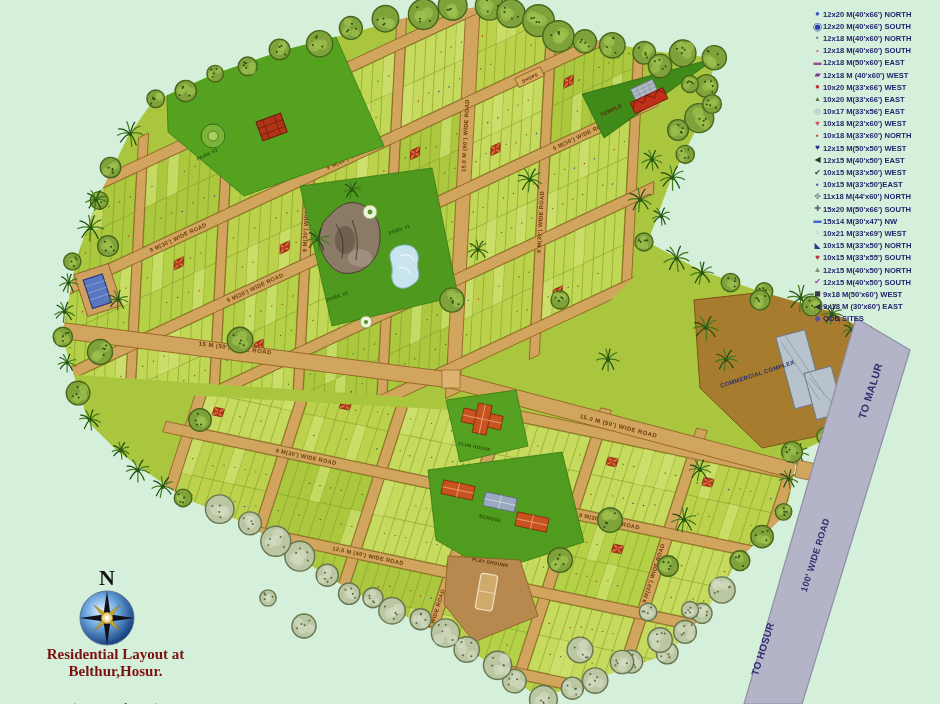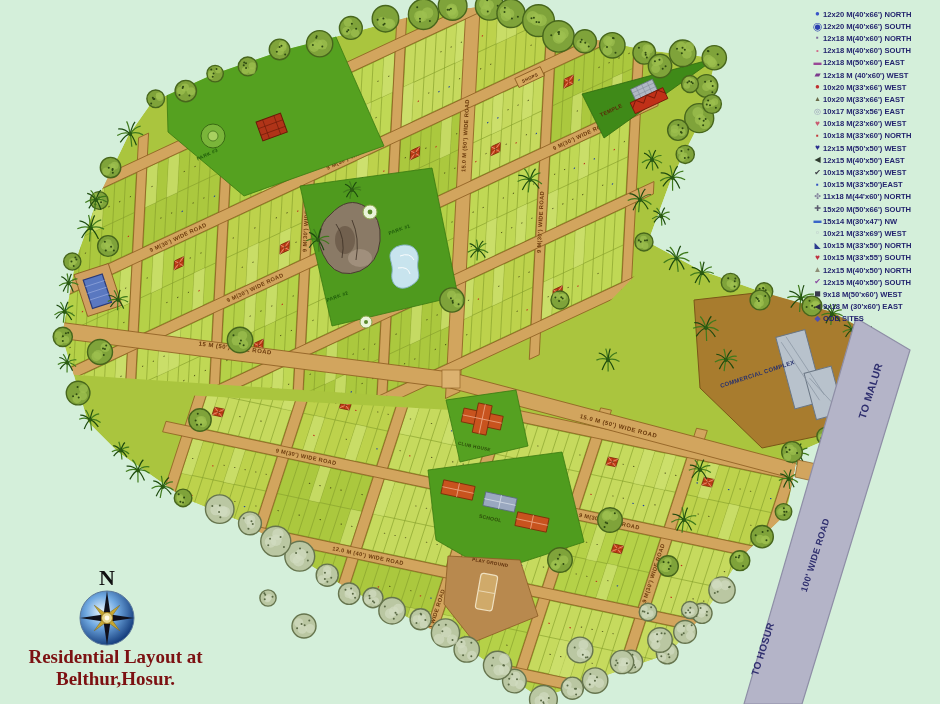--- a/index.html
+++ b/index.html
@@ -5,21 +5,21 @@
   html,body{margin:0;padding:0;}
   .stage{position:relative;width:940px;height:704px;overflow:hidden;
          background:#d4efda;font-family:"Liberation Sans",sans-serif;}
   #map-svg{position:absolute;left:0;top:0;}
   .legend{position:absolute;top:8px;right:6px;width:122px;z-index:5;}
   .legend-row{display:flex;align-items:center;height:12.2px;white-space:nowrap;}
   .legend-ico{width:11px;text-align:center;font-size:8px;line-height:8px;flex:0 0 11px;}
   .legend-lbl{font-size:7.6px;font-weight:bold;color:#23246e;letter-spacing:0px;}
   .titleblock{position:absolute;left:8px;top:646px;width:215px;text-align:center;z-index:5;
               font-family:"Liberation Serif",serif;color:#7c1112;}
-  .t1{font-size:19px;font-weight:bold;}
+  .t1{font-size:15px;font-weight:bold;}
   .t2{font-size:13.5px;font-weight:bold;margin-top:20px;}
   .t3{font-size:15px;font-weight:bold;letter-spacing:.4px;}
 </style>
 </head>
 <body>
 
 <div class="stage">
 
   <svg id="map-svg" width="940" height="704" viewBox="0 0 940 704">
       <defs>

